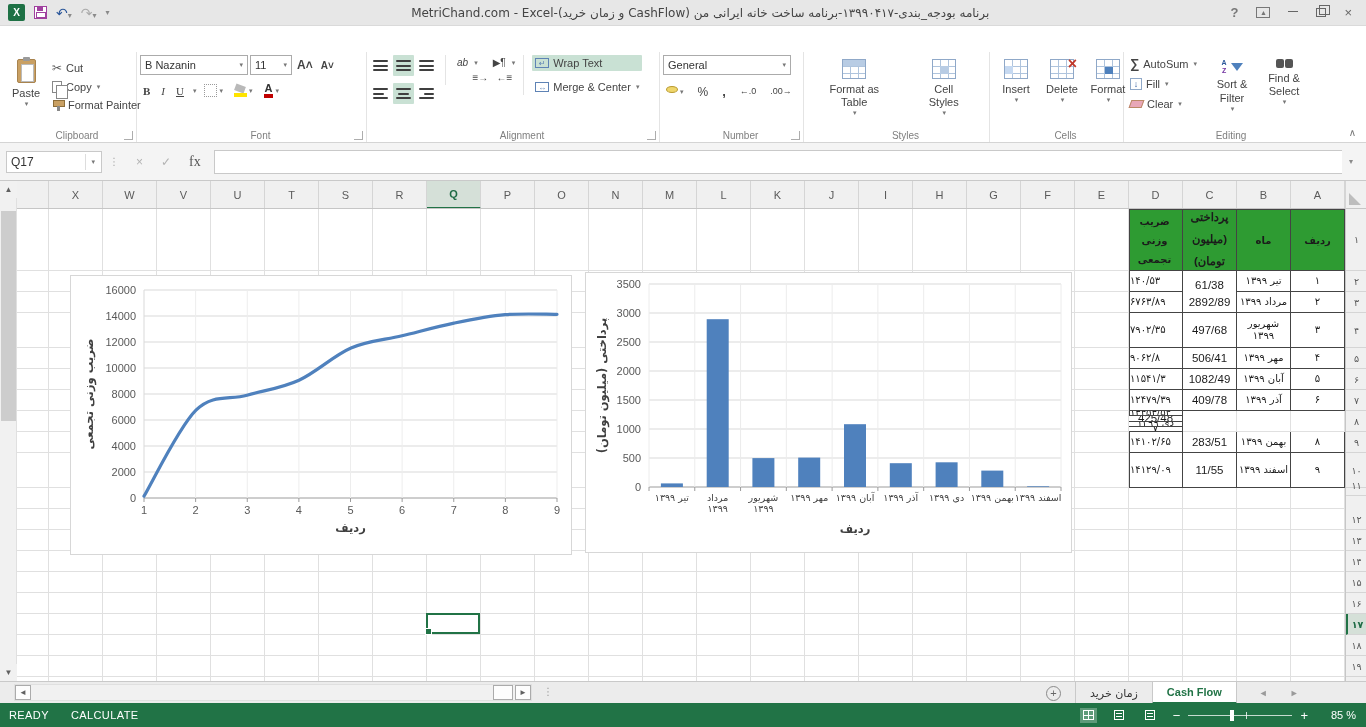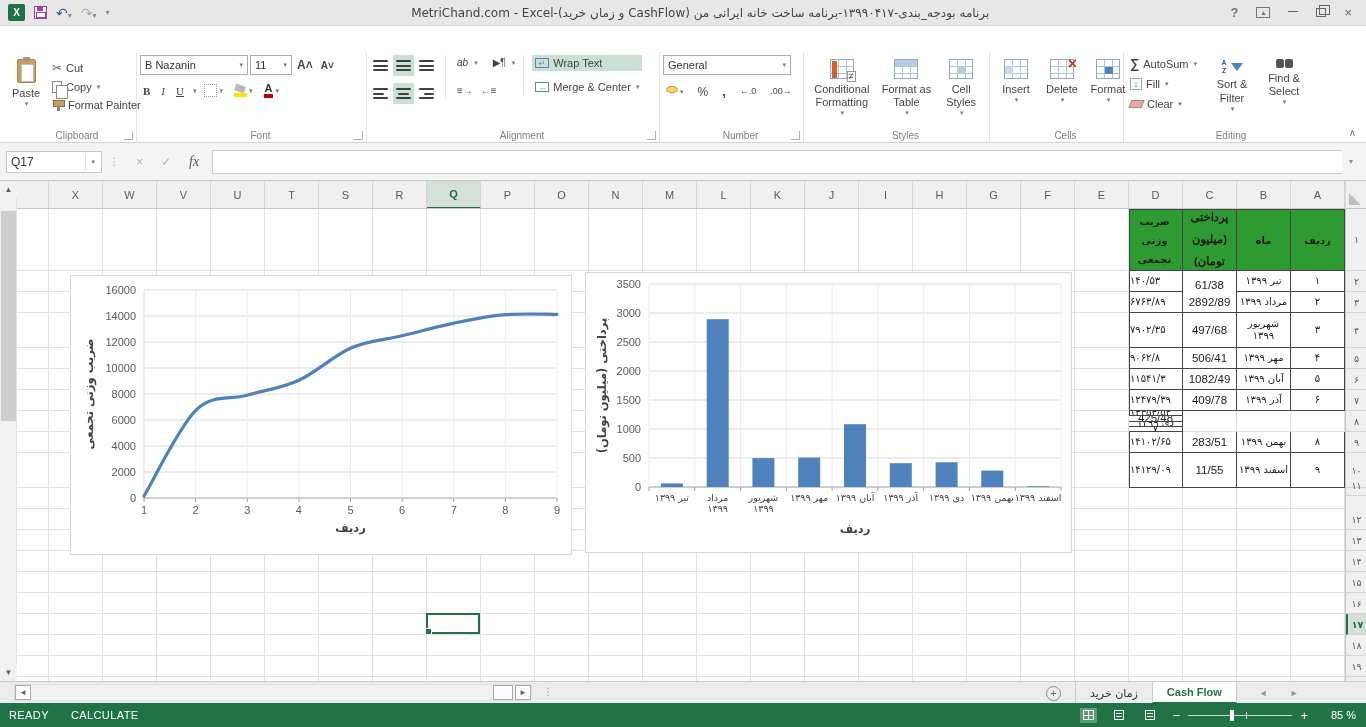--- a/index.html
+++ b/index.html
@@ -97,21 +97,21 @@
   .binoc i{width:8px;height:9px;background:#555;border-radius:2px;display:block;}
   .binoc i+i{margin-left:1px;}
   .collapse-g{position:absolute;right:10px;bottom:4px;color:#777;font-size:10px;}
 
   
   .fbar{position:absolute;left:0;top:143px;width:1366px;height:38px;background:#F4F4F4;border-bottom:1px solid #C9C9C9;display:flex;align-items:center;padding:5px 6px;}
   .namebox{width:96px;height:22px;background:#fff;border:1px solid #C9C9C9;display:flex;align-items:center;padding:0 4px;color:#333;font-size:12px;}
   .namebox .drop{margin-left:auto;border-left:1px solid #ddd;padding:4px 2px 4px 5px;}
   .fdots{color:#AAA;margin:0 7px;font-size:10px;letter-spacing:1px;}
   .fbtn{color:#B3B3B3;font-size:12px;padding:0 9px;}
-  .fxbtn{font-family:"Liberation Serif",serif;font-style:italic;font-size:14px;color:#555;padding:0 9px;}
+  .fxbtn{font-family:"Liberation Serif",serif;font-size:14px;color:#555;padding:0 9px;}
   .finput{flex:1;height:24px;background:#fff;border:1px solid #C9C9C9;border-right:none;margin-left:4px;}
   .fexpand{width:18px;text-align:center;color:#8a8a8a;font-size:8px;}
 
   
   .sheet{position:absolute;left:0;top:181px;width:1366px;height:500px;background:#fff;}
   .vscroll{position:absolute;left:0;top:0;width:17px;height:500px;background:#F1F1F1;border-right:1px solid #E0E0E0;}
   .vs-btn{position:absolute;left:0;width:17px;height:17px;background:#F1F1F1;color:#606060;font-size:8px;text-align:center;line-height:17px;}
   .vs-thumb{position:absolute;left:1px;top:30px;width:15px;height:210px;background:#CDCDCD;}
   .colheads{position:absolute;left:17px;top:0;width:1328px;height:28px;background:#F0F0F0;border-bottom:1px solid #C6C6C6;overflow:hidden;}
   .colhead{position:absolute;top:0;height:28px;border-right:1px solid #D5D5D5;color:#5A5A5A;font-size:11px;display:flex;align-items:center;justify-content:center;}
@@ -301,21 +301,21 @@
             </span>
           <span class="tool">
               <span class="ai r">
                 <i></i>
                 <i></i>
                 <i></i>
               </span>
             </span>
         </div>
       </div>
-      <div class="vcol" style="gap:13px;margin-left:8px;border-left:1px solid #E4E4E4;padding-left:8px;">
+      <div class="vcol" style="gap:0;margin-left:8px;border-left:1px solid #E4E4E4;padding-left:8px;align-items:flex-end;">
         <div class="hrow">
           <span class="tool" style="font-size:10px;font-style:italic;">ab</span>
             <span class="drop">▾</span>
           <span class="tool" style="font-size:10px;margin-left:10px;">▶¶</span>
             <span class="drop">▾</span>
         </div>
         <div class="hrow">
           <span class="tool" style="font-size:10px;">≡→</span>
           <span class="tool" style="font-size:10px;">←≡</span>
         </div>
@@ -350,25 +350,20 @@
           <span class="tool" style="font-size:13px;font-weight:bold;">,</span>
           <span class="tool num-mini">←.0</span>
           <span class="tool num-mini">.00→</span>
         </div>
       </div>
       <div class="rg-label">Number</div>
       <span class="launcher"></span>
     </div>
 
     <div class="rgroup" style="width:186px;justify-content:space-around;">
-      <div class="bigbtn">
-        <span class="grid-ico cf bb-ico"></span>
-        <span style="max-width:62px;">Conditional Formatting</span>
-        <span class="drop">▾</span>
-      </div>
       <div class="bigbtn">
         <span class="grid-ico ft bb-ico"></span>
         <span style="max-width:52px;">Format as Table</span>
         <span class="drop">▾</span>
       </div>
       <div class="bigbtn">
         <span class="grid-ico cs bb-ico"></span>
         <span style="max-width:42px;">Cell Styles</span>
         <span class="drop">▾</span>
       </div>

